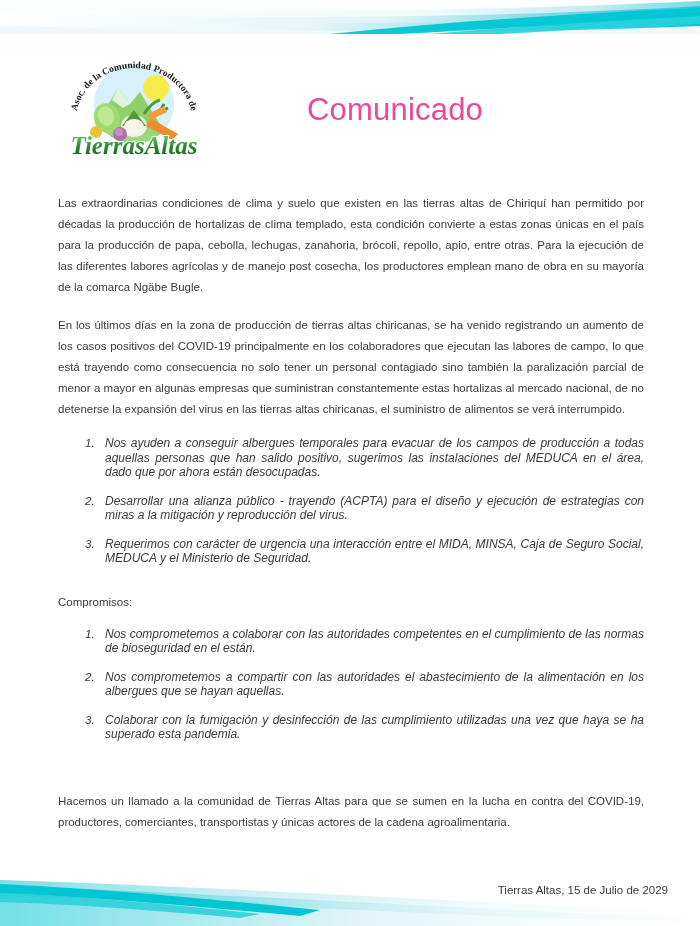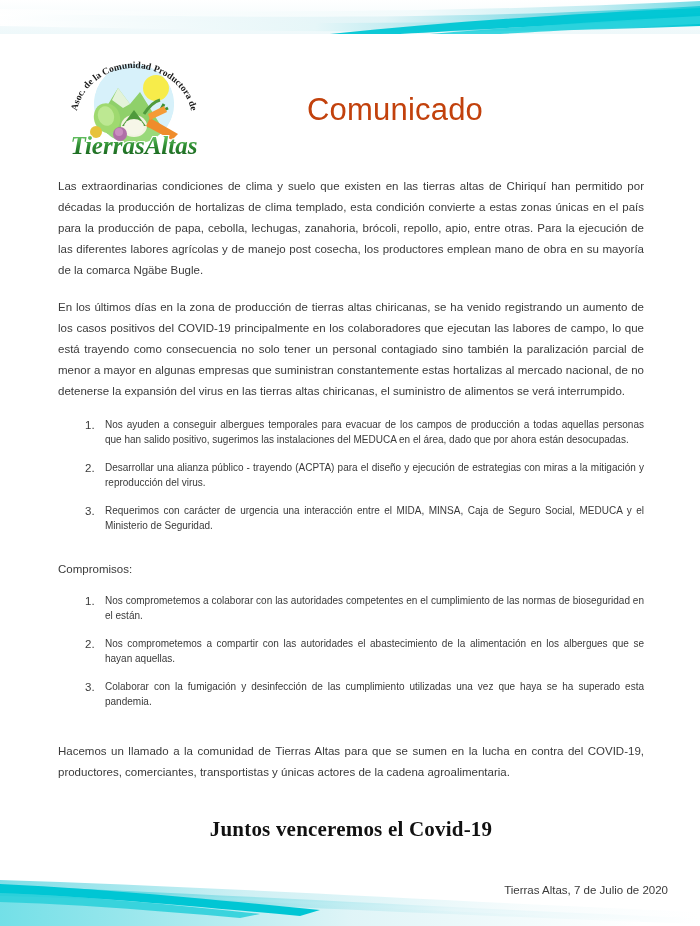--- a/index.html
+++ b/index.html
@@ -47,35 +47,35 @@
   }
 
   .doc-title {
     position: absolute;
     left: 230px;
     top: 58px;
     width: 330px;
     text-align: center;
     font-size: 31px;
     font-weight: 400;
-    color: #c2410c;
+    color: #ec4899;
     letter-spacing: 0.2px;
     font-family: "Liberation Sans", sans-serif;
   }
 
   
   .content {
     position: absolute;
     left: 58px;
     top: 176px;
     width: 586px;
   }
 
   p.para {
-    margin: 0 0 16px 0;
+    margin: 17px 0 16px 0;
     font-size: 11.5px;
     line-height: 21px;
     text-align: justify;
     color: #3a3a3a;
   }
 
   p.para.tight-after { margin-bottom: 10px; }
 
   .label-line {
     margin: 0 0 16px 0;
@@ -88,24 +88,25 @@
     margin: 0 0 14px 0;
     padding: 0;
     list-style: none;
     counter-reset: item;
   }
   ol.numlist > li {
     position: relative;
     counter-increment: item;
     padding-left: 47px;
     margin-bottom: 14px;
-    font-size: 10px;
+    font-size: 12px;
     line-height: 14.5px;
     text-align: justify;
     color: #3a3a3a;
+    font-style: italic;
   }
   ol.numlist > li:last-child { margin-bottom: 0; }
   ol.numlist > li::before {
     content: counter(item) ".";
     position: absolute;
     left: 27px;
     top: 0;
     width: 14px;
     text-align: left;
     font-size: 11.5px;
@@ -286,13 +287,13 @@
     <rect x="0" y="0" width="700" height="66" fill="#ffffff"></rect>
     <path d="M0,18 C160,26 420,44 700,56 L700,66 L0,66 Z" fill="#ffffff"></path>
     <path d="M0,20 C200,26 460,42 700,52 L700,60 C460,50 200,34 0,29 Z" fill="url(#bg3)" opacity="0.8"></path>
     <path d="M0,26 C190,32 440,48 700,58 L700,64 C440,55 190,41 0,36 Z" fill="url(#bg2)" opacity="0.9"></path>
     <path d="M0,30 C170,36 400,50 640,60 L640,66 L0,66 Z" fill="url(#bg1)" opacity="0.55"></path>
     <path d="M0,24 C90,28 200,38 320,50 L300,56 C180,45 80,36 0,33 Z" fill="#00c6d4"></path>
     <path d="M0,33 C80,36 170,44 260,54 L240,58 C150,50 70,44 0,42 Z" fill="#2ed0da" opacity="0.9"></path>
   </svg>
 </div>
 
-<div class="datestamp">Tierras Altas, 7 de Julio de 2020</div>
+<div class="datestamp">Tierras Altas, 15 de Julio de 2029</div>
 
 </body></html>

